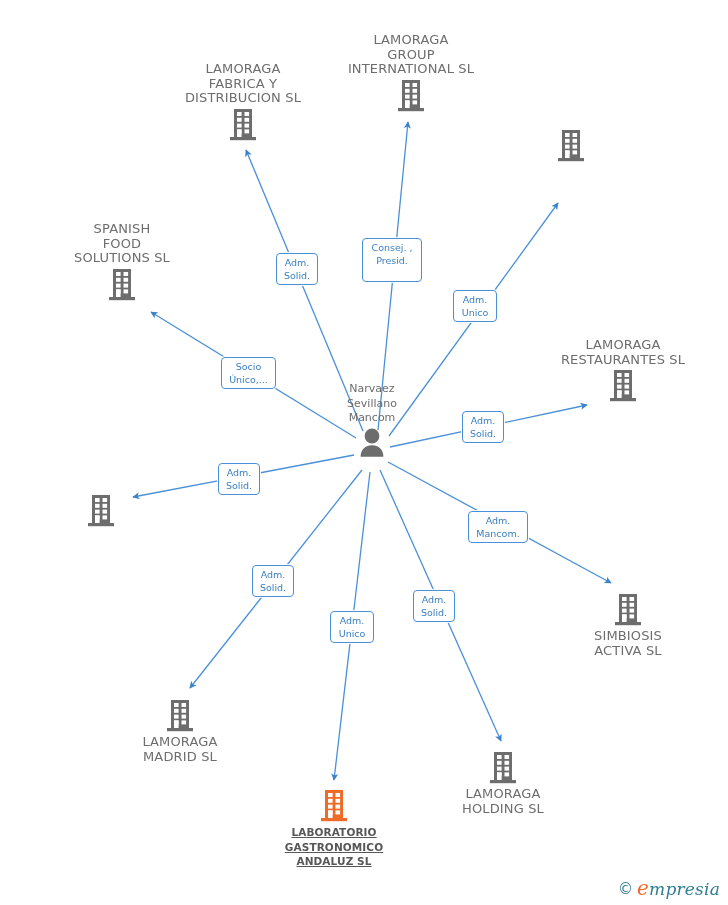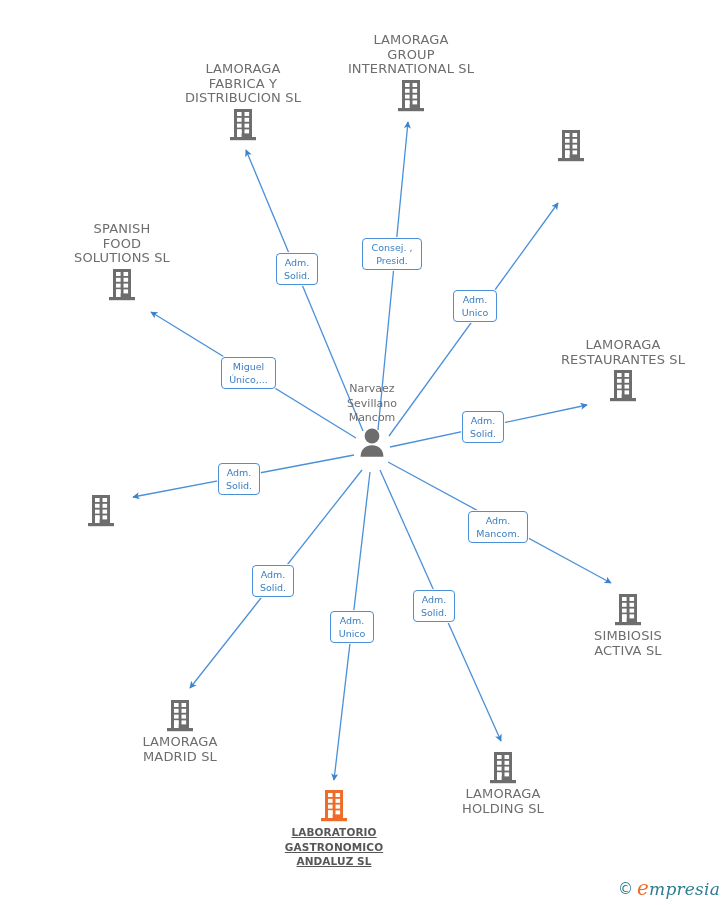--- a/index.html
+++ b/index.html
@@ -317,25 +317,25 @@
           <svg width="34" height="34" viewBox="0 0 34 34">
             <circle cx="17" cy="10" r="7.4" fill="#6d6d6d"></circle>
             <path d="M17 19.2 c-7.6 0 -11.4 5.2 -11.4 11.6 h22.8 c0 -6.4 -3.8 -11.6 -11.4 -11.6 z" fill="#6d6d6d"></path>
           </svg>
         </div>
       </div>
     </div>
   <div id="labels-layer">
       <div class="rel" style="left: 276px; top: 253px; width: 42px; height: 32px;">Adm.
 Solid.</div>
-      <div class="rel" style="left: 362px; top: 238px; width: 60px; height: 32px; text-align: center;">Consej. ,
+      <div class="rel" style="left: 362px; top: 238px; width: 60px; height: 44px; text-align: center;">Consej. ,
 Presid.</div>
       <div class="rel" style="left: 453px; top: 290px; width: 44px; height: 32px;">Adm.
 Unico</div>
-      <div class="rel" style="left: 221px; top: 357px; width: 55px; height: 32px;">Miguel
+      <div class="rel" style="left: 221px; top: 357px; width: 55px; height: 32px;">Socio
 Único,...</div>
       <div class="rel" style="left: 462px; top: 411px; width: 42px; height: 32px;">Adm.
 Solid.</div>
       <div class="rel" style="left: 218px; top: 463px; width: 42px; height: 32px;">Adm.
 Solid.</div>
       <div class="rel" style="left: 468px; top: 511px; width: 60px; height: 32px;">Adm.
 Mancom.</div>
       <div class="rel" style="left: 252px; top: 565px; width: 42px; height: 32px;">Adm.
 Solid.</div>
       <div class="rel" style="left: 330px; top: 611px; width: 44px; height: 32px;">Adm.

